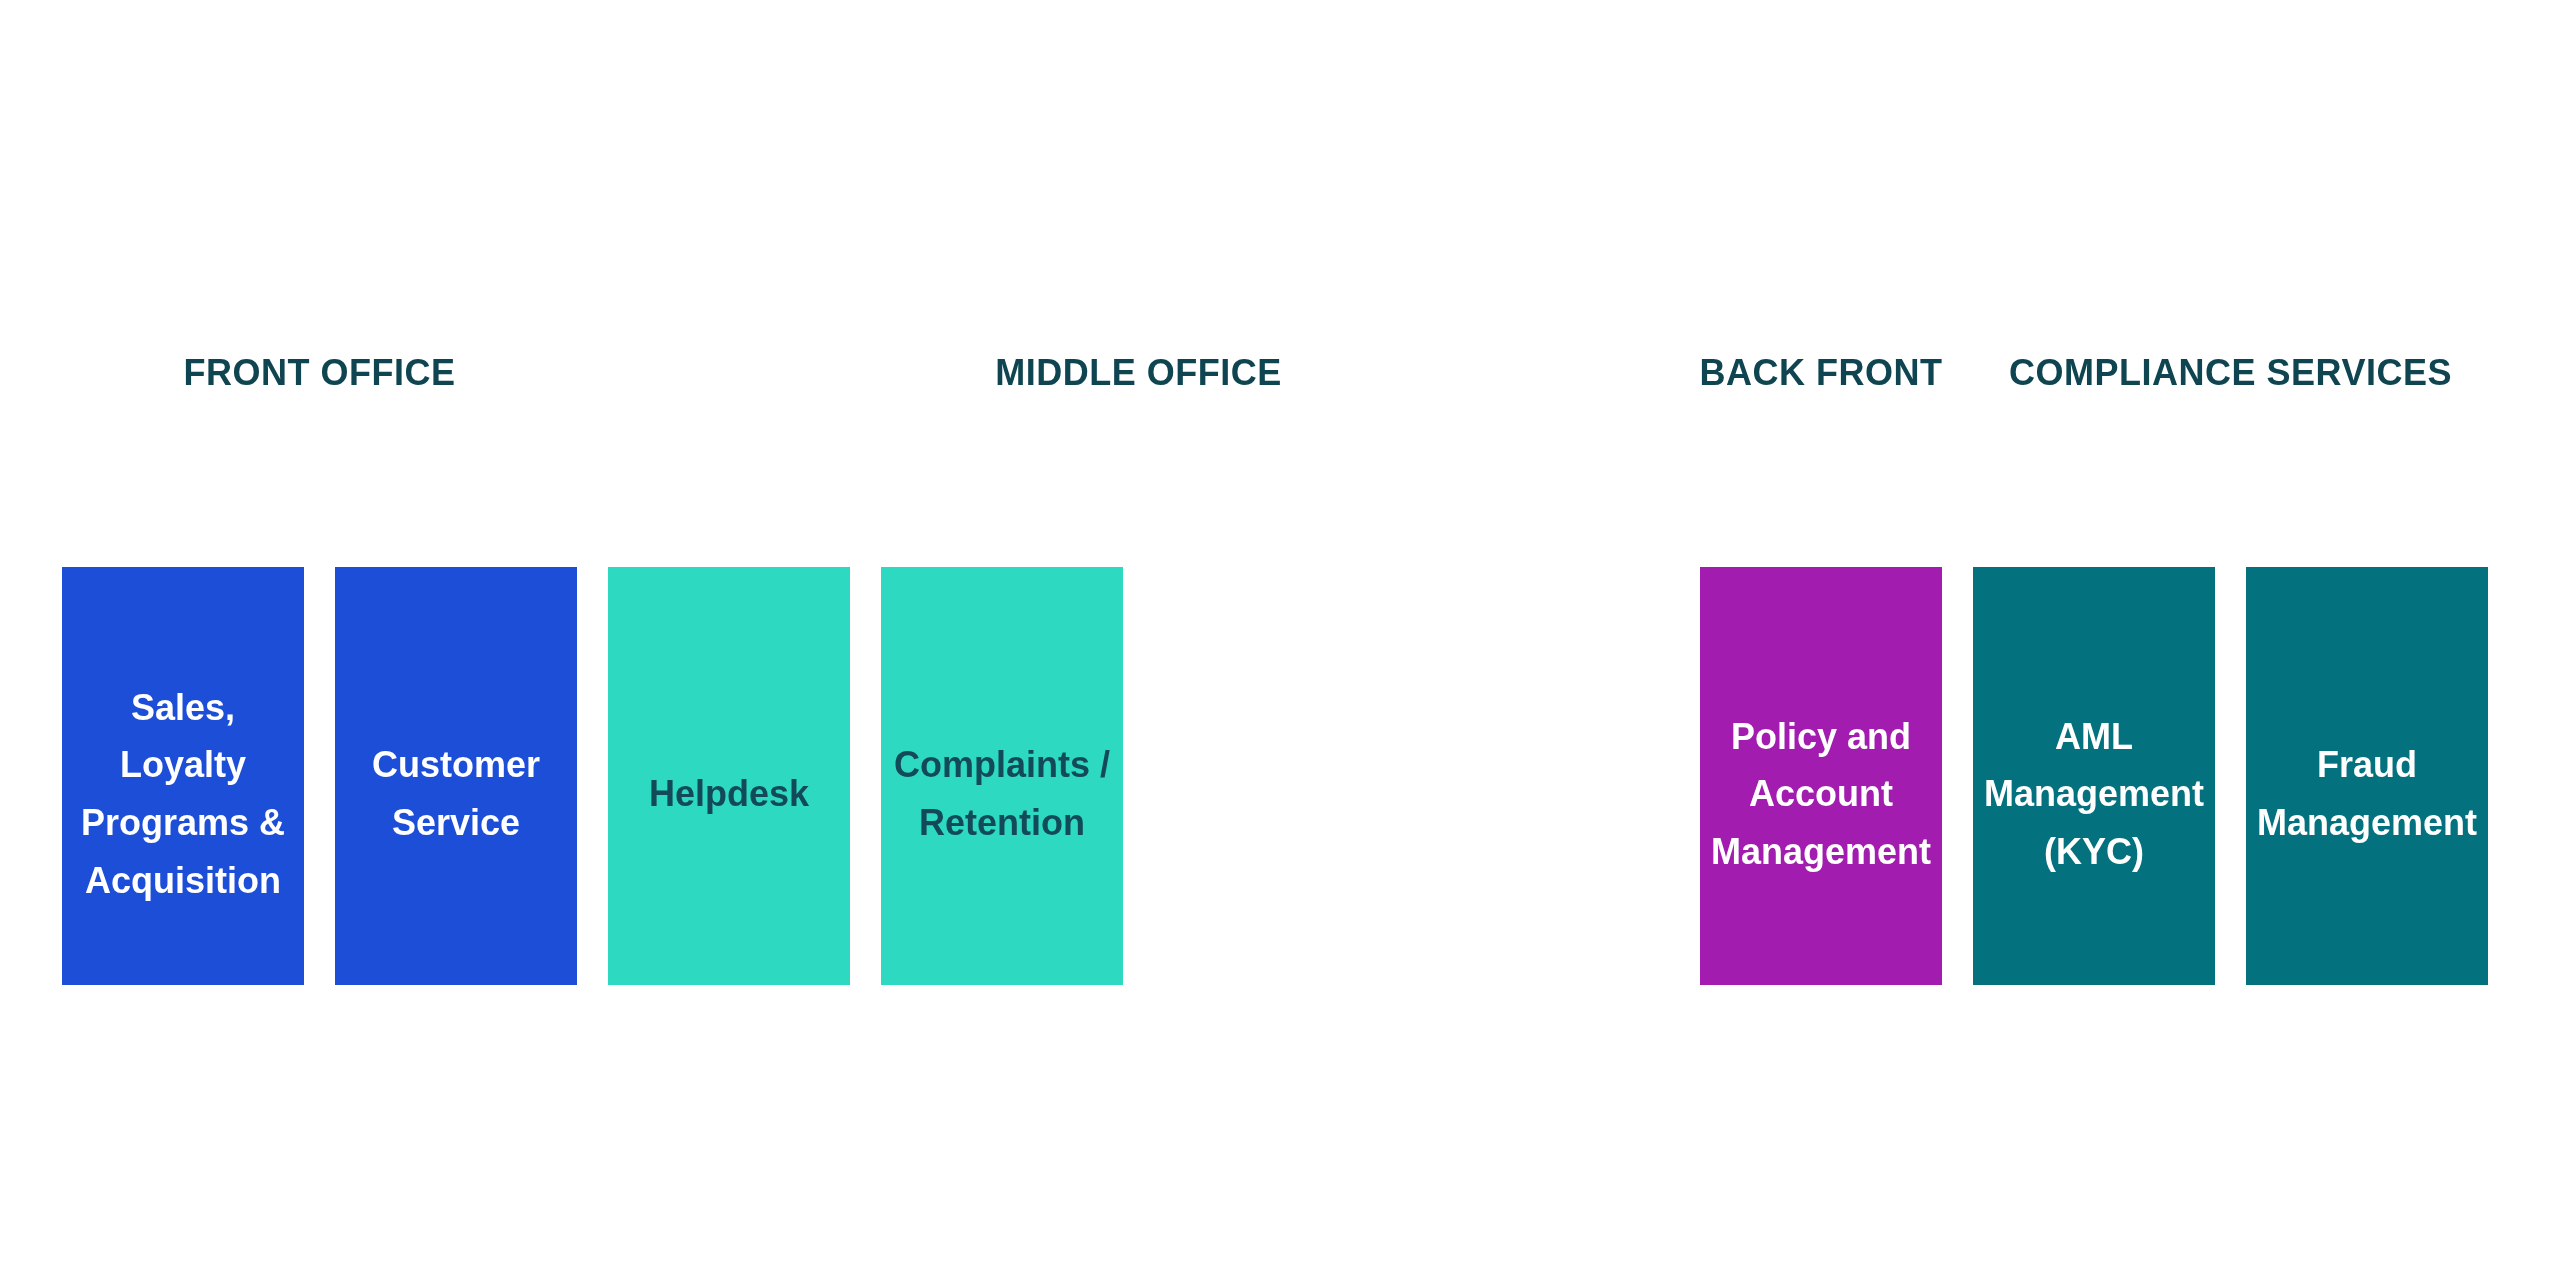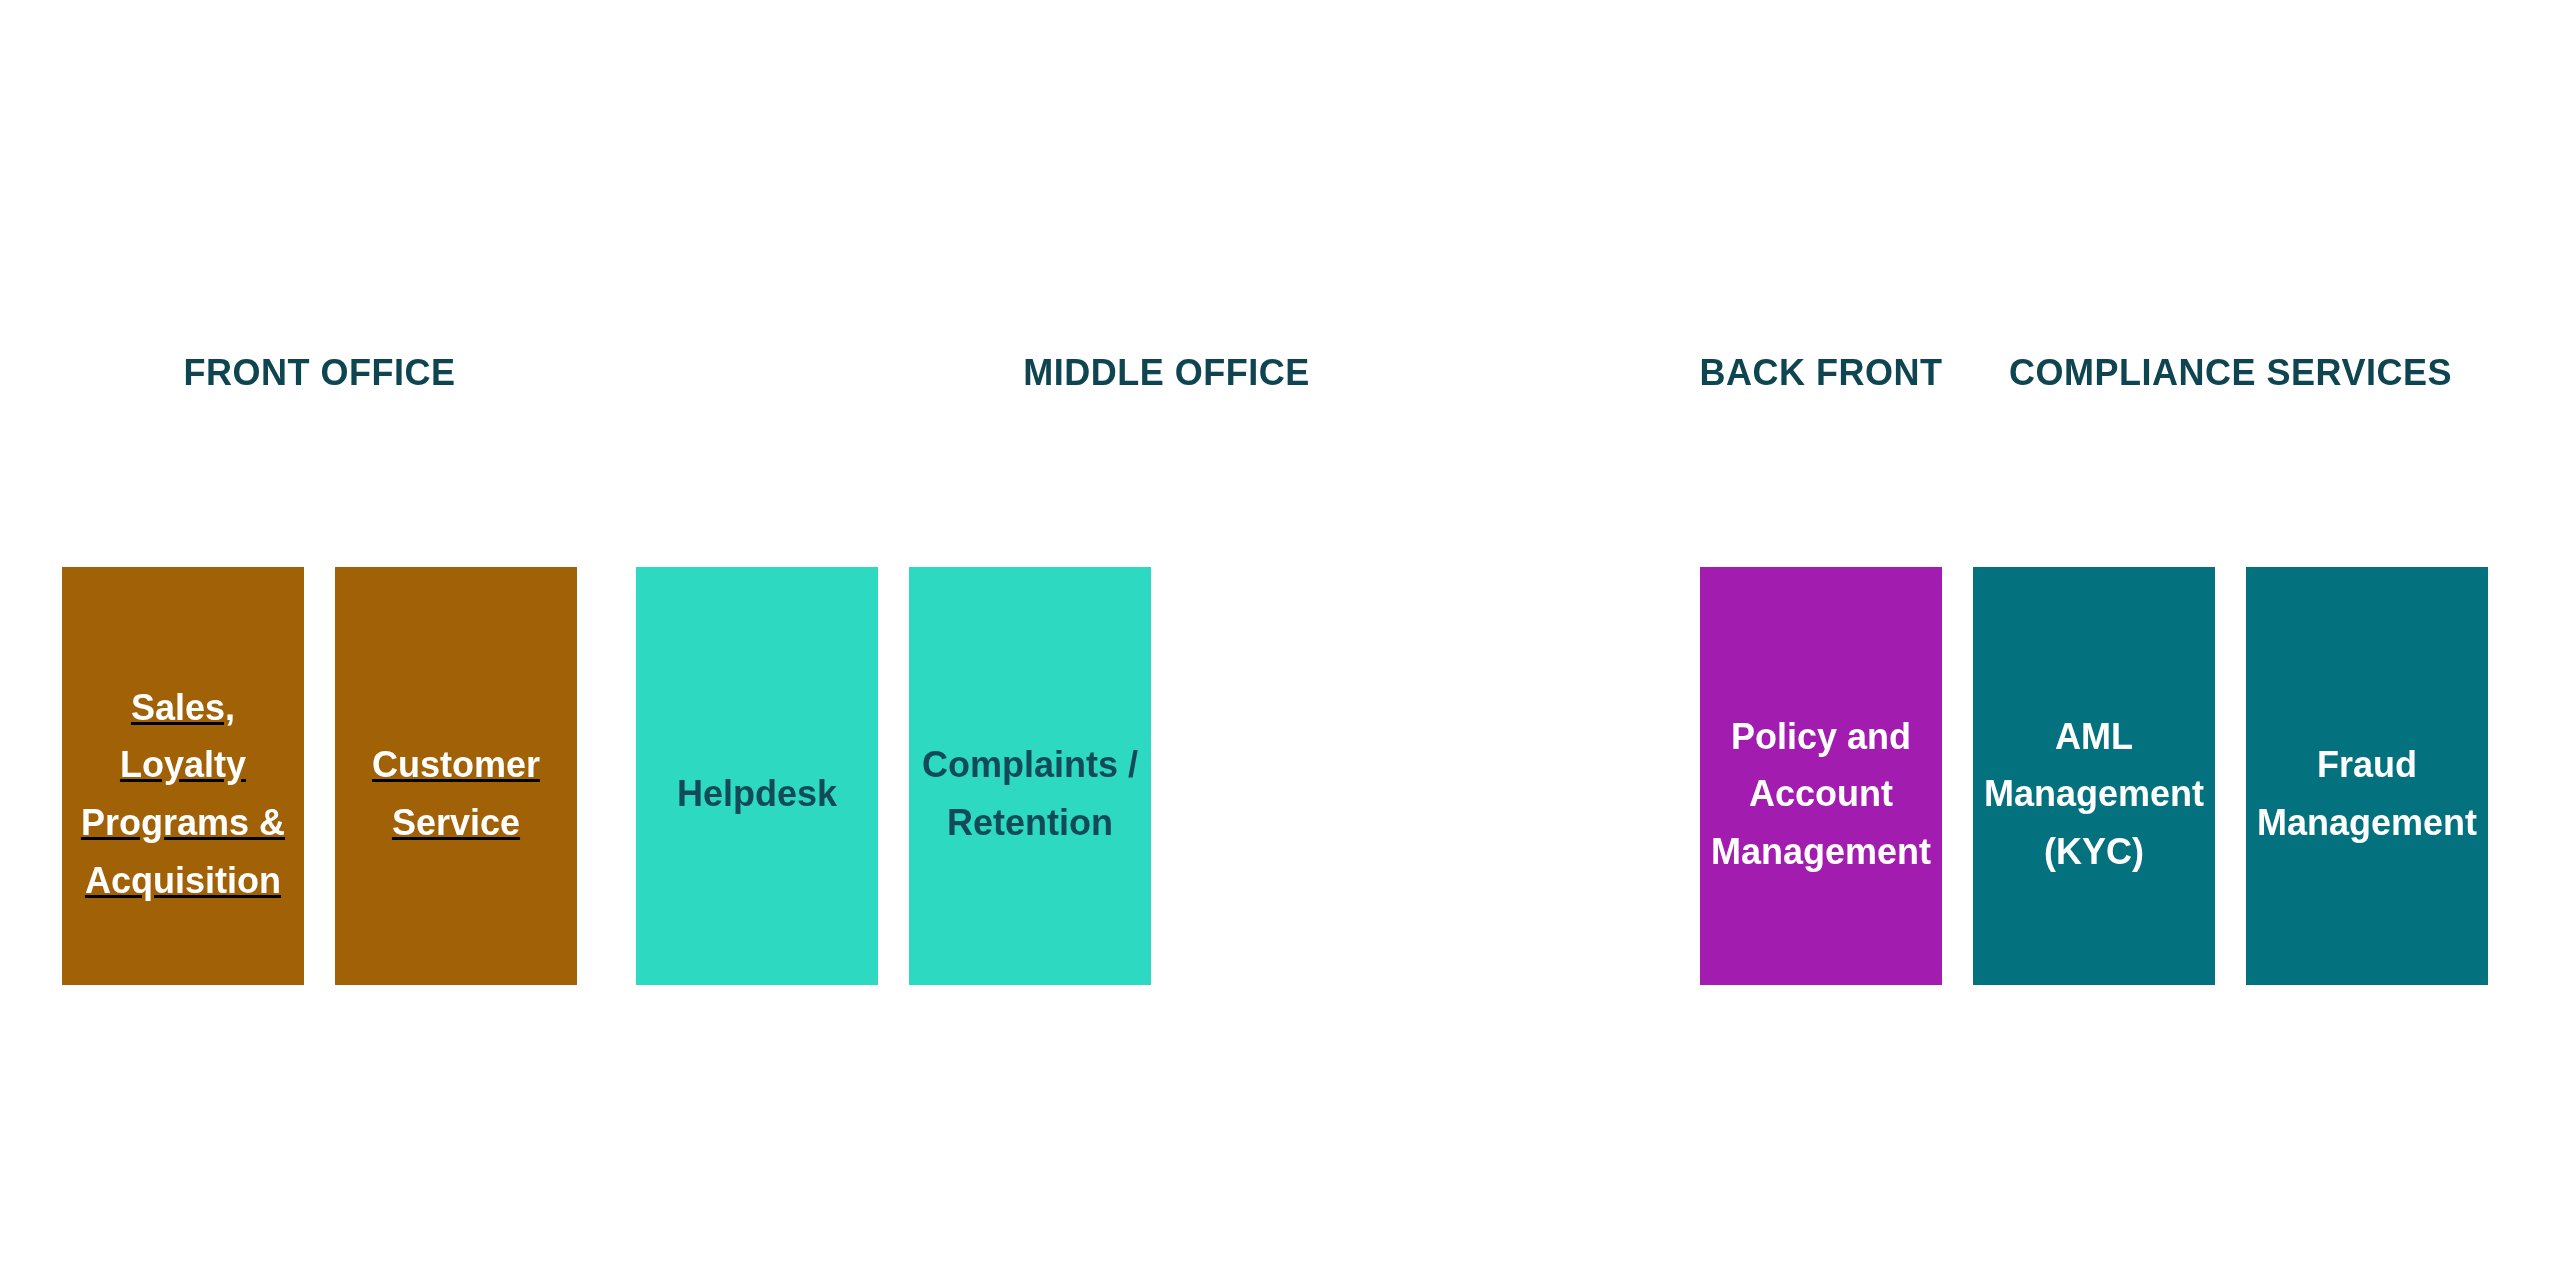--- a/index.html
+++ b/index.html
@@ -46,32 +46,32 @@
     justify-content: center;
     text-align: center;
   }
   .card-label {
     white-space: pre-line;
     font-size: 36px;
     font-weight: bold;
     line-height: 1.6;
     transform: translateY(18px);
   }
-  .card.dark      { background: #a16207; text-decoration: underline; }
+  .card.dark      { background: #1d4ed8; }
   .card.dark      .card-label { color: #ffffff; }
   .card.turquoise { background: #2ed9c2; }
   .card.turquoise .card-label { color: #124b57; }
   .card.cyan      { background: #a21caf; }
   .card.cyan      .card-label { color: #ffffff; }
   .card.teal      { background: #04717e; }
   .card.teal      .card-label { color: #ffffff; }
 
   
   .group-front      { left: 62px;   width: 515px;  }
-  .group-middle     { left: 636px;  width: 1061px; }
+  .group-middle     { left: 608px;  width: 1061px; }
   .group-back       { left: 1700px; width: 242px;  }
   .group-compliance { left: 1973px; width: 515px;  }
 </style>
 </head>
 <body>
 
 <div class="page">
 
   <div class="group group-front">
     <div class="group-header">FRONT OFFICE</div>

